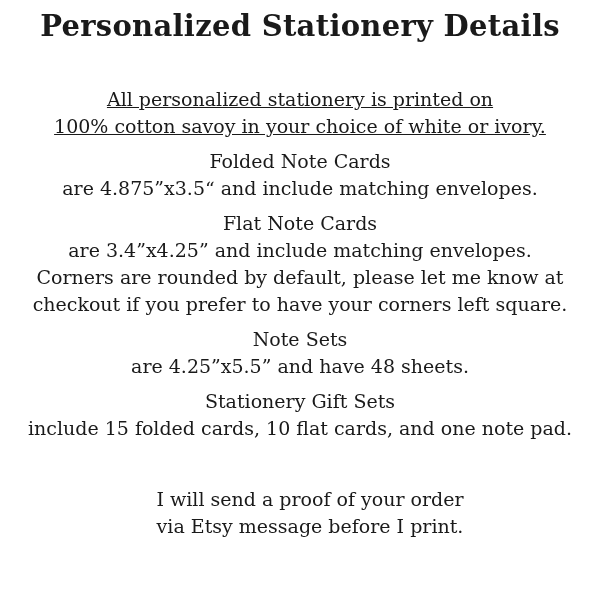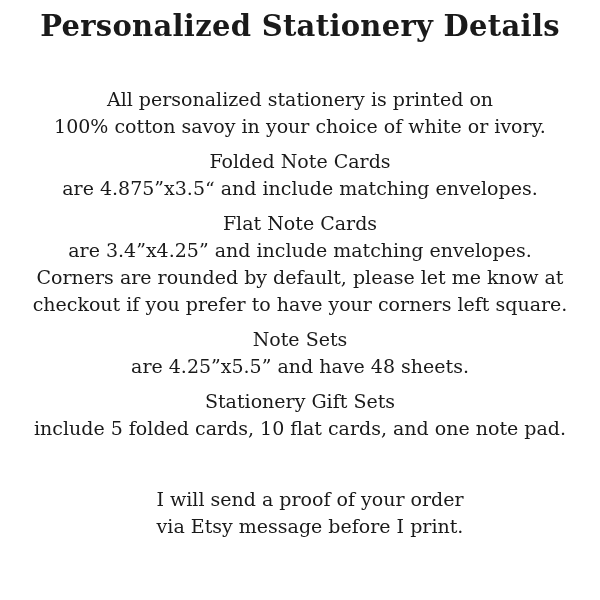--- a/index.html
+++ b/index.html
@@ -27,20 +27,21 @@
     margin: 0;
     line-height: 36px;
     letter-spacing: 0.3px;
   }
   .body-text {
     font-size: 19px;
     line-height: 27px;
   }
   .intro {
     margin-top: 42px;
+    text-decoration: underline;
   }
   .section {
     margin-top: 8px;
   }
   .section .heading {
     display: block;
   }
   .line {
     display: block;
   }
@@ -73,21 +74,21 @@
     <span class="line">checkout if you prefer to have your corners left square.</span>
   </div>
 
   <div class="section body-text">
     <span class="heading">Note Sets</span>
     <span class="line">are 4.25”x5.5” and have 48 sheets.</span>
   </div>
 
   <div class="section body-text">
     <span class="heading">Stationery Gift Sets</span>
-    <span class="line">include 5 folded cards, 10 flat cards, and one note pad.</span>
+    <span class="line">include 15 folded cards, 10 flat cards, and one note pad.</span>
   </div>
 
   <div class="footer body-text">
     <span class="line">I will send a proof of your order</span>
     <span class="line">via Etsy message before I print.</span>
   </div>
 
 </div>
 
 </body></html>

